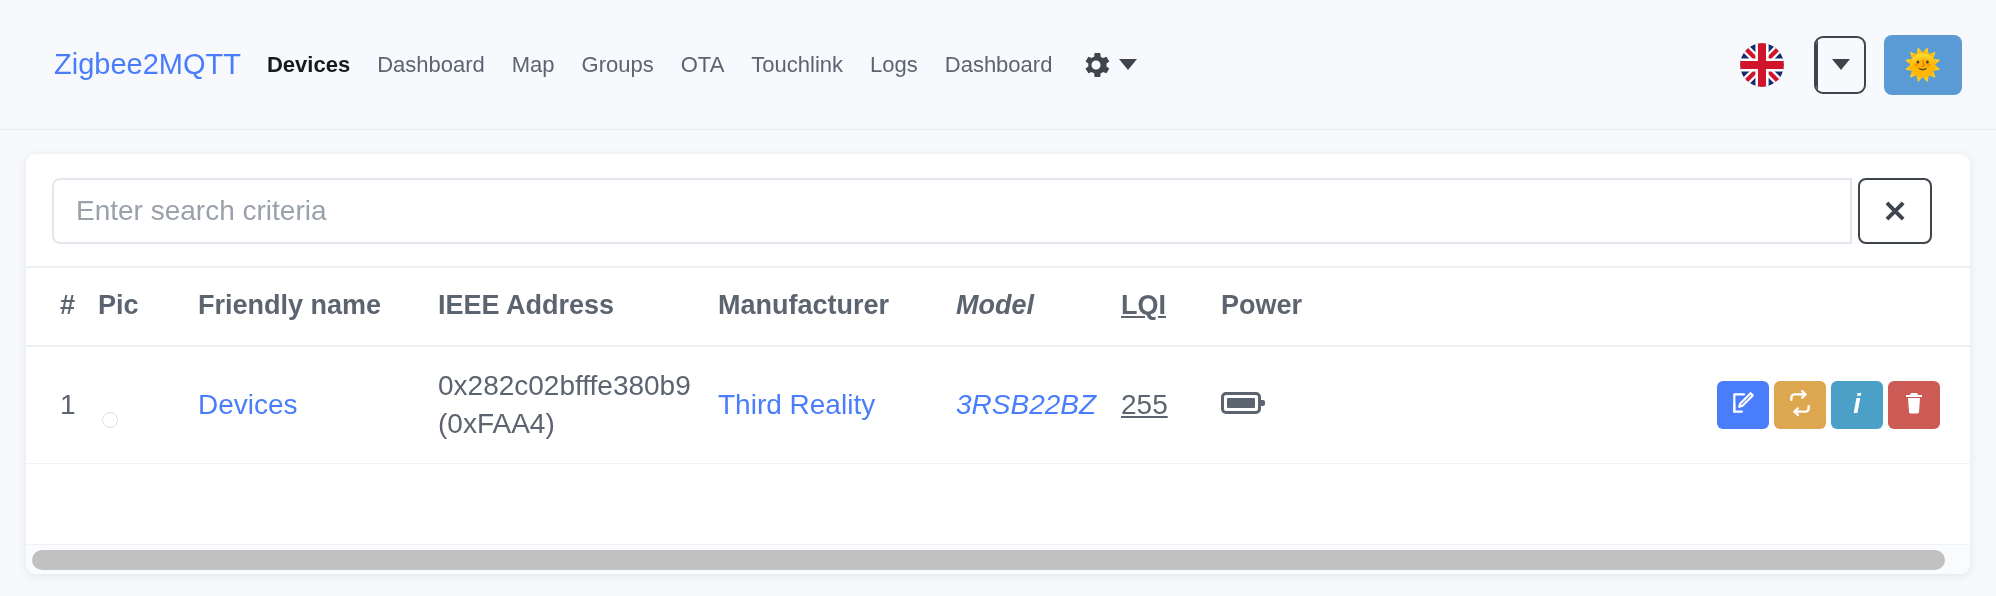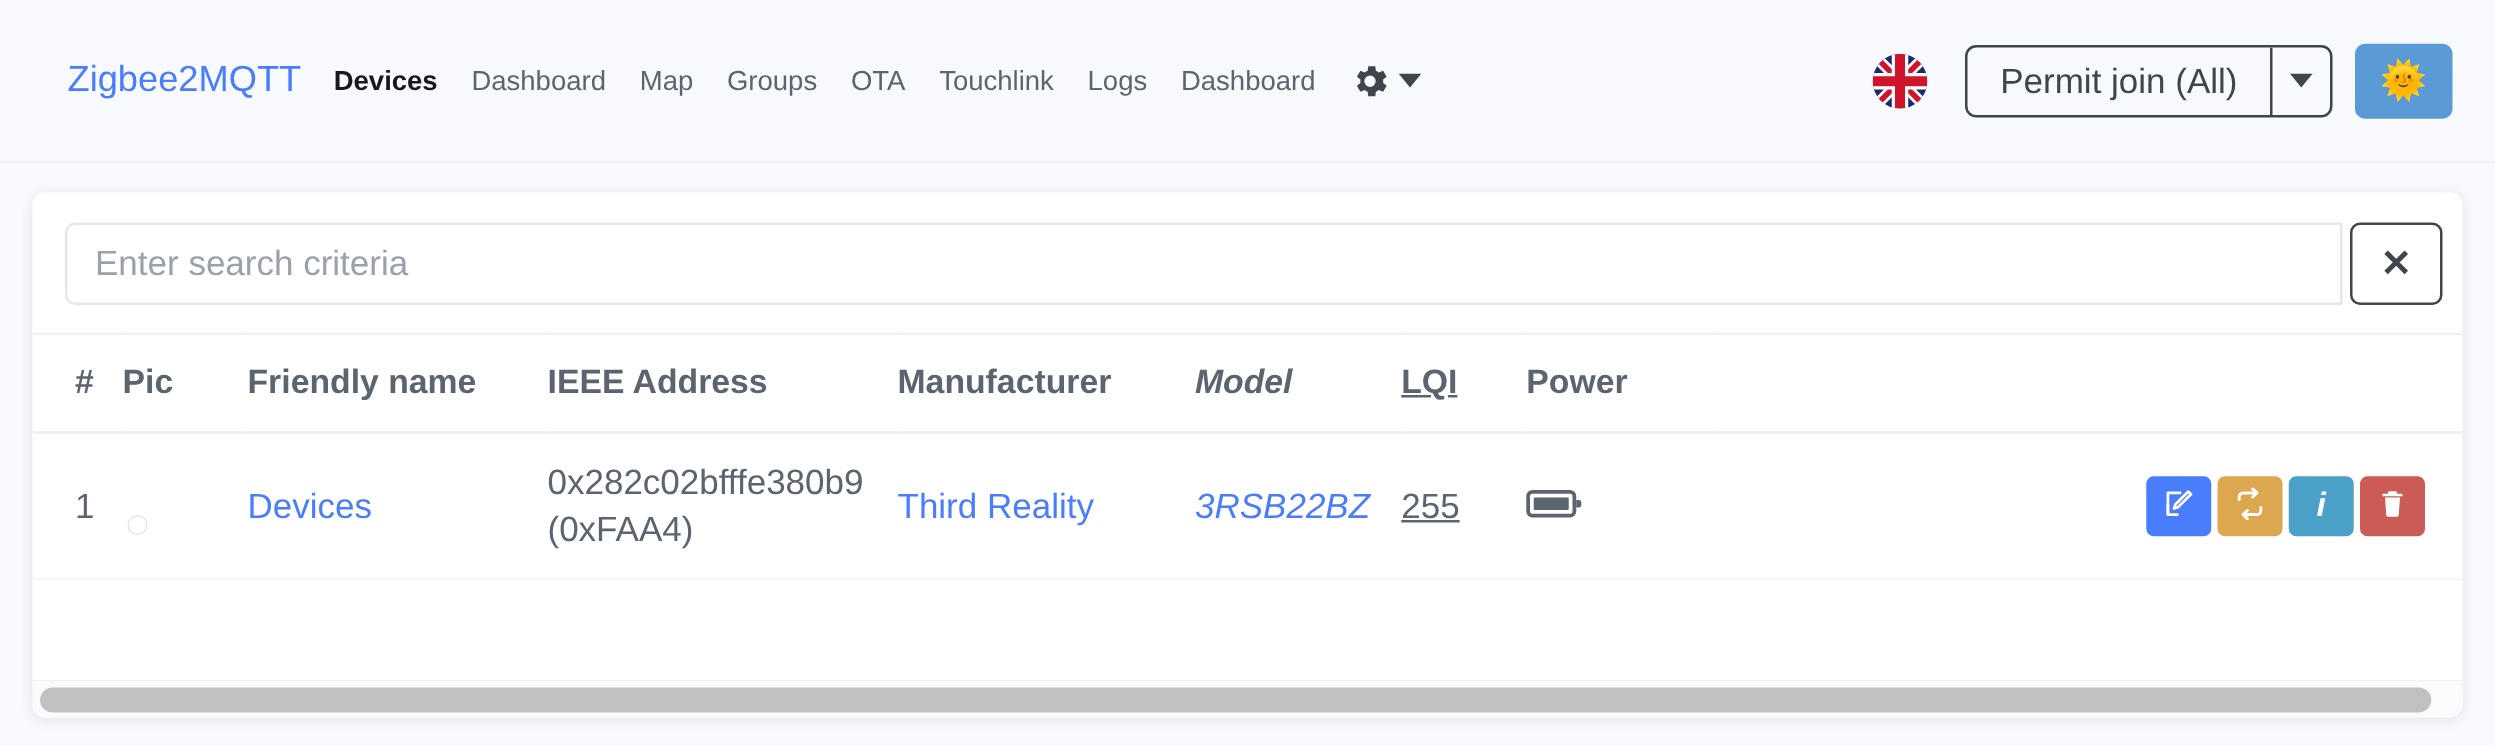--- a/index.html
+++ b/index.html
@@ -129,21 +129,21 @@
     background: #ffffff;
     border-radius: 10px;
     box-shadow: 0 2px 10px rgba(40,50,70,0.10);
     overflow: hidden;
     height: 420px;
     display: flex;
     flex-direction: column;
   }
 
   .search-row {
-    padding: 24px 16px 22px 26px;
+    padding: 24px 38px 22px 26px;
     display: flex;
     align-items: flex-start;
     gap: 0;
   }
   .search-input {
     flex: 1;
     height: 66px;
     border: 2px solid #e3e8ef;
     border-radius: 8px 0 0 8px;
     font-size: 28px;
@@ -326,21 +326,20 @@
             </clipPath>
           <path d="M0 0 L60 60 M60 0 L0 60" stroke="#fff" stroke-width="12"></path>
           <path d="M0 0 L60 60 M60 0 L0 60" stroke="#cf142b" stroke-width="6"></path>
           <path d="M30 0 V60 M0 30 H60" stroke="#fff" stroke-width="18"></path>
           <path d="M30 0 V60 M0 30 H60" stroke="#cf142b" stroke-width="11"></path>
         </g>
       </svg>
     </span>
 
     <div class="permit-group">
-      <button class="permit-btn">Permit join (All)</button>
       <div class="permit-caret">
         <span class="caret-small"></span>
       </div>
     </div>
 
     <button class="theme-btn">🌞</button>
   </div>
 </div>
 
 <div class="page-wrap">

